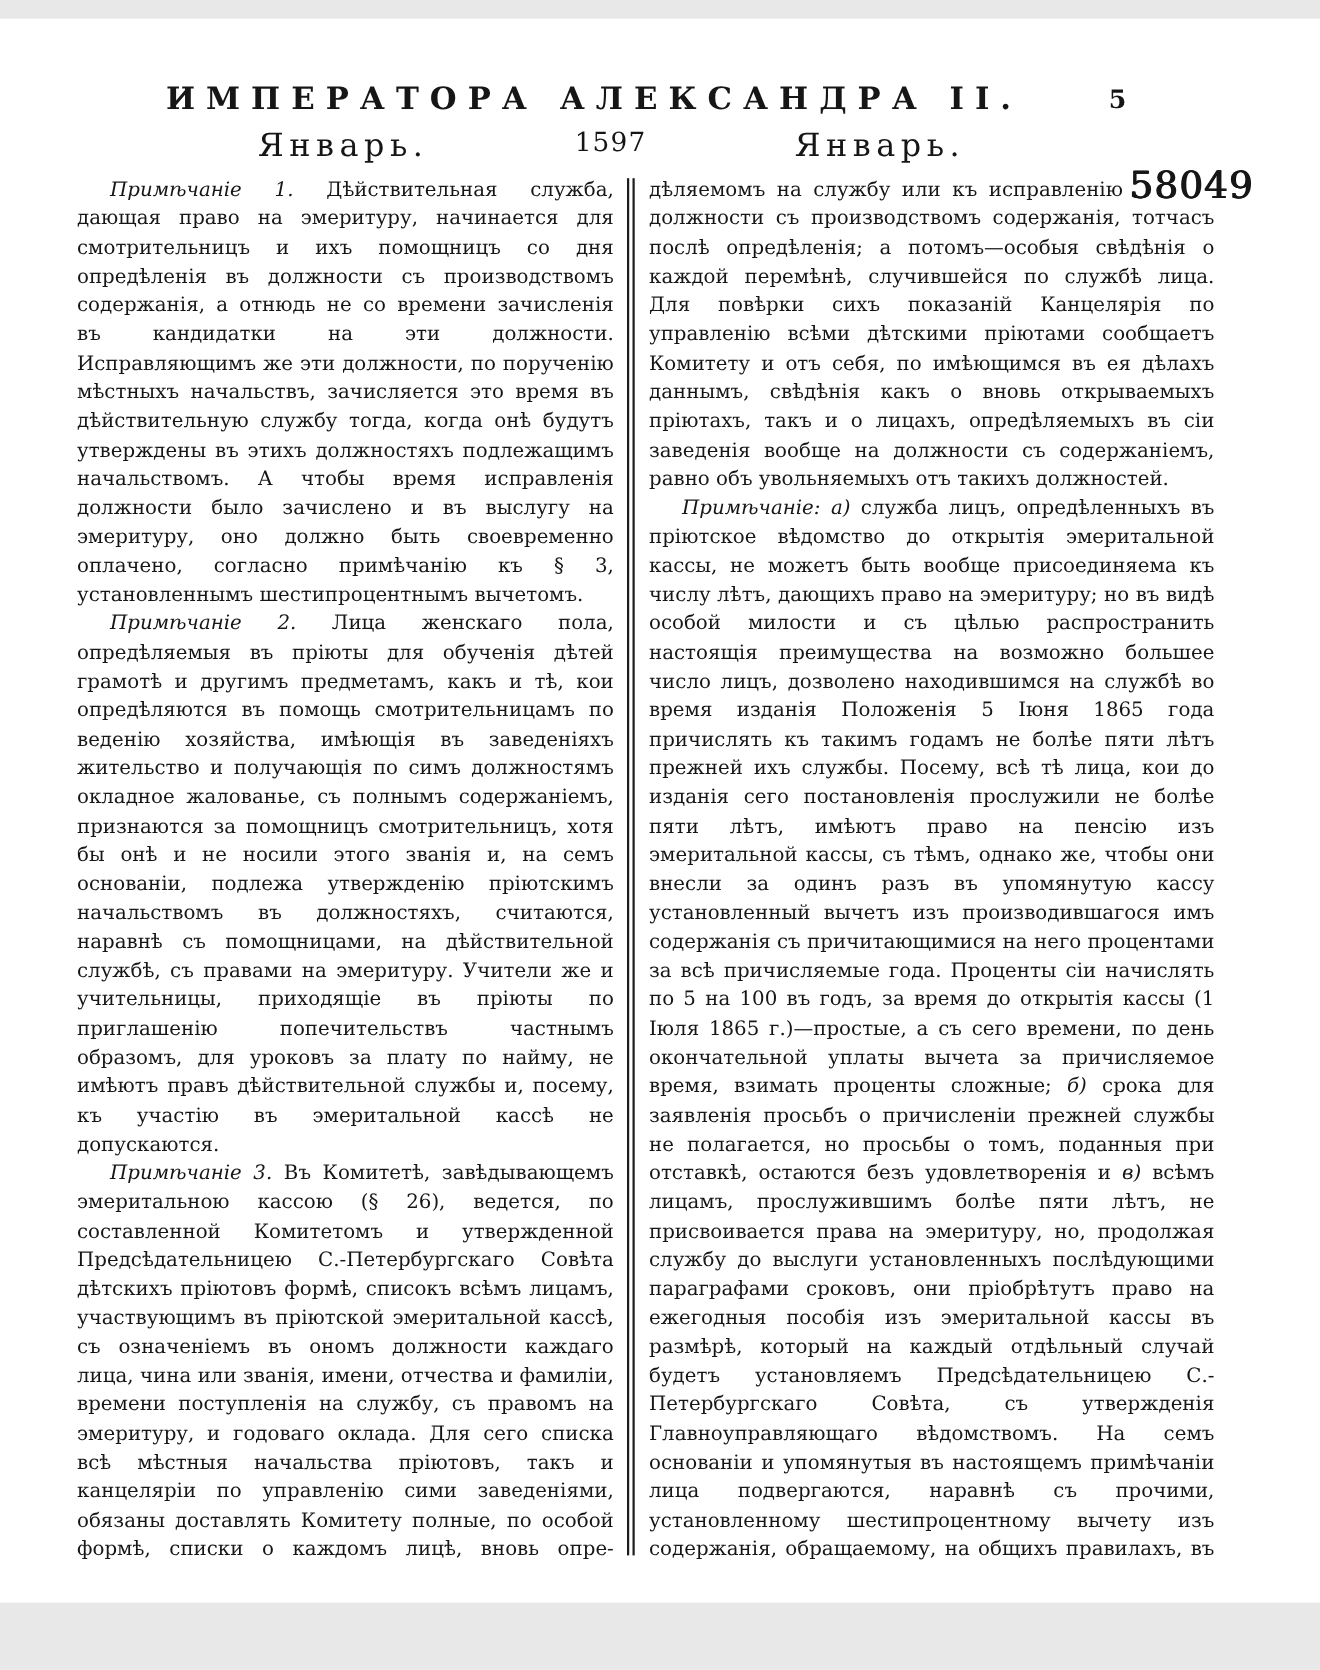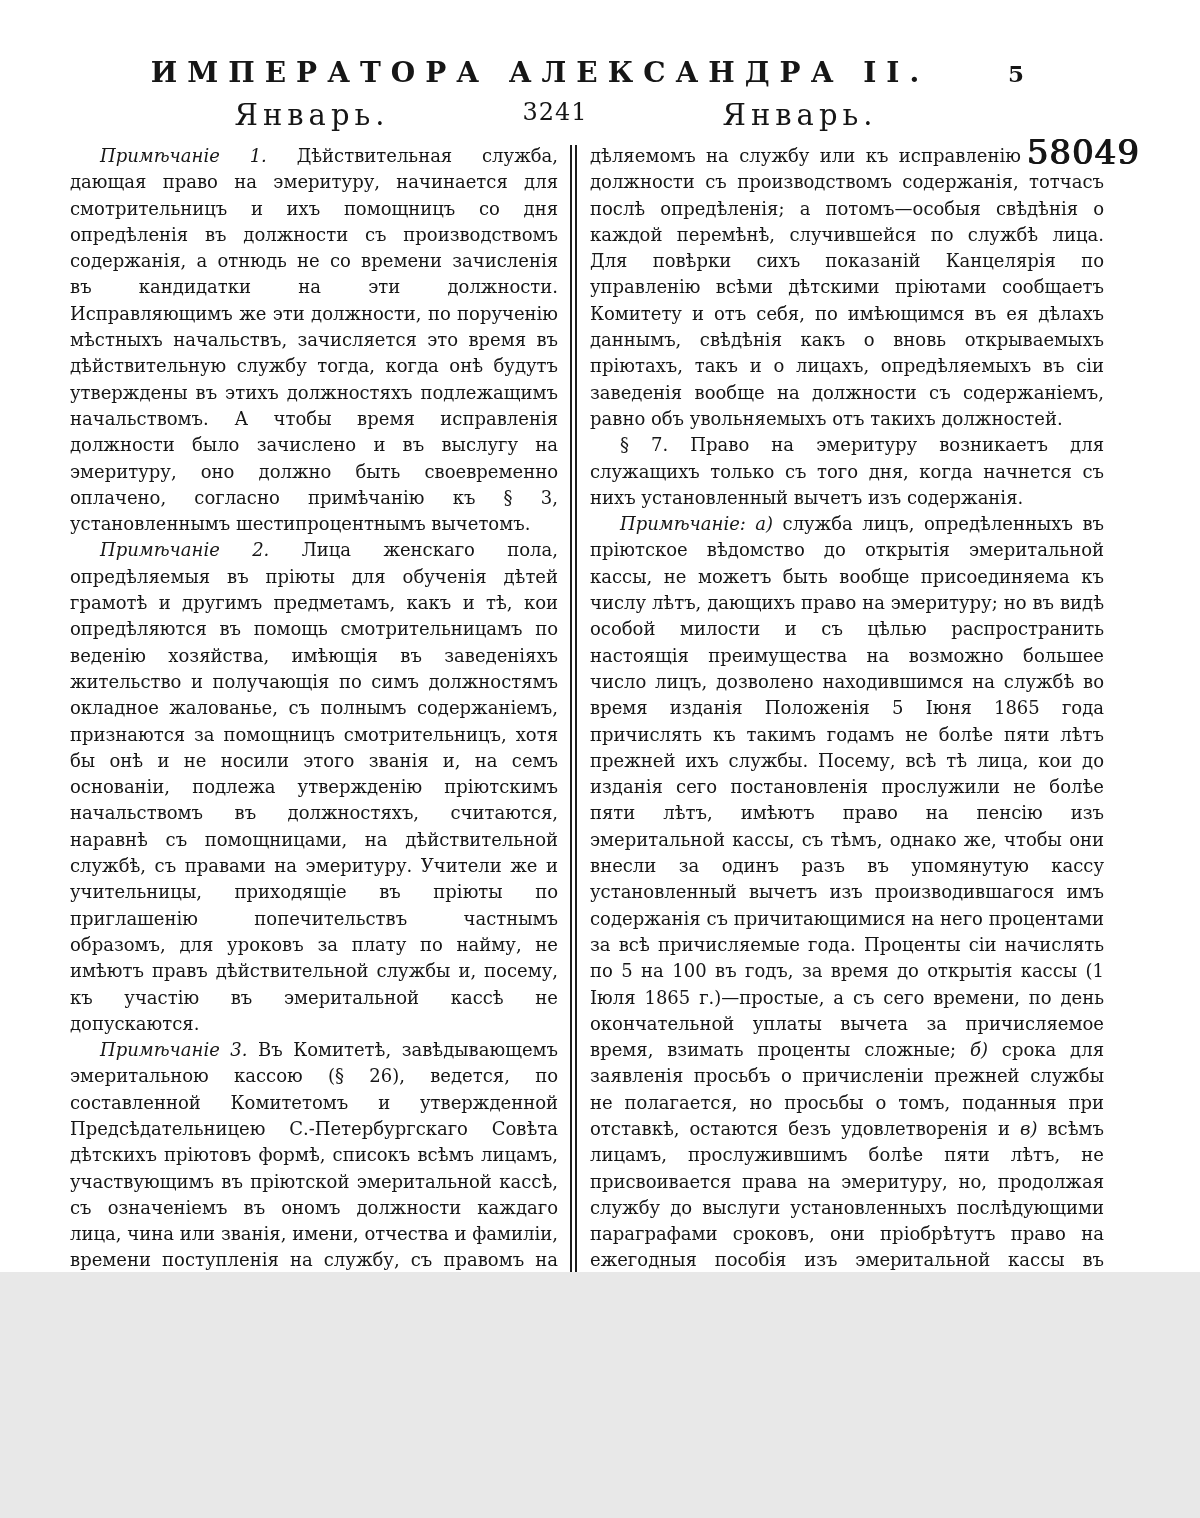--- a/index.html
+++ b/index.html
@@ -3,22 +3,22 @@
 <meta charset="utf-8">
 <style>
   html, body {
     margin: 0;
     padding: 0;
     background: #e8e8e8;
   }
   .page {
     position: relative;
     width: 1200px;
-    height: 1272px;
-    margin: 0 auto;
+    height: 1440px;
+    margin: 17px auto;
     background: #ffffff;
     color: #161616;
     font-family: "DejaVu Serif", "Liberation Serif", serif;
     overflow: hidden;
   }
   
   .title-row {
     position: absolute;
     top: 56px;
     left: 0;
@@ -96,32 +96,31 @@
 
 <div class="page">
 
   <div class="title-row">
     <span class="head-title">ИМПЕРАТОРА АЛЕКСАНДРА II.</span>
   </div>
   <span class="page-num">5</span>
 
   <div class="sub-row">
     <span class="month month-left">Январь.</span>
-    <span class="year">3241</span>
+    <span class="year">1597</span>
     <span class="month month-right">Январь.</span>
   </div>
 
   <div class="columns">
     <div class="col col-left">
         <p class="para indent"><span class="ital">Примѣчаніе 1.</span><span> Дѣйствительная служба, дающая право на эмеритуру, начинается для смотрительницъ и ихъ помощницъ со дня опредѣленія въ должности съ производствомъ содержанія, а отнюдь не со времени зачисленія въ кандидатки на эти должности. Исправляющимъ же эти должности, по порученію мѣстныхъ начальствъ, зачисляется это время въ дѣйствительную службу тогда, когда онѣ будутъ утверждены въ этихъ должностяхъ подлежащимъ начальствомъ. А чтобы время исправленія должности было зачислено и въ выслугу на эмеритуру, оно должно быть своевременно оплачено, согласно примѣчанію къ § 3, установленнымъ шестипроцентнымъ вычетомъ.</span></p>
         <p class="para indent"><span class="ital">Примѣчаніе 2.</span><span> Лица женскаго пола, опредѣляемыя въ пріюты для обученія дѣтей грамотѣ и другимъ предметамъ, какъ и тѣ, кои опредѣляются въ помощь смотрительницамъ по веденію хозяйства, имѣющія въ заведеніяхъ жительство и получающія по симъ должностямъ окладное жалованье, съ полнымъ содержаніемъ, признаются за помощницъ смотрительницъ, хотя бы онѣ и не носили этого званія и, на семъ основаніи, подлежа утвержденію пріютскимъ начальствомъ въ должностяхъ, считаются, наравнѣ съ помощницами, на дѣйствительной службѣ, съ правами на эмеритуру. Учители же и учительницы, приходящіе въ пріюты по приглашенію попечительствъ частнымъ образомъ, для уроковъ за плату по найму, не имѣютъ правъ дѣйствительной службы и, посему, къ участію въ эмеритальной кассѣ не допускаются.</span></p>
         <p class="para indent cont-end"><span class="ital">Примѣчаніе 3.</span><span> Въ Комитетѣ, завѣдывающемъ эмеритальною кассою (§ 26), ведется, по составленной Комитетомъ и утвержденной Предсѣдательницею С.-Петербургскаго Совѣта дѣтскихъ пріютовъ формѣ, списокъ всѣмъ лицамъ, участвующимъ въ пріютской эмеритальной кассѣ, съ означеніемъ въ ономъ должности каждаго лица, чина или званія, имени, отчества и фамиліи, времени поступленія на службу, съ правомъ на эмеритуру, и годоваго оклада. Для сего списка всѣ мѣстныя начальства пріютовъ, такъ и канцеляріи по управленію сими заведеніями, обязаны доставлять Комитету полные, по особой формѣ, списки о каждомъ лицѣ, вновь опре-</span></p>
       </div>
     <div class="divider"></div>
     <div class="col col-right">
       <span class="act-number">58049</span>
     <p class="para"><span>дѣляемомъ на службу или къ исправленію должности съ производствомъ содержанія, тотчасъ послѣ опредѣленія; а потомъ—особыя свѣдѣнія о каждой перемѣнѣ, случившейся по службѣ лица. Для повѣрки сихъ показаній Канцелярія по управленію всѣми дѣтскими пріютами сообщаетъ Комитету и отъ себя, по имѣющимся въ ея дѣлахъ даннымъ, свѣдѣнія какъ о вновь открываемыхъ пріютахъ, такъ и о лицахъ, опредѣляемыхъ въ сіи заведенія вообще на должности съ содержаніемъ, равно объ увольняемыхъ отъ такихъ должностей.</span></p>
-        <p class="para indent"><span>§ 7. Право на эмеритуру возникаетъ для служащихъ только съ того дня, когда начнется съ нихъ установленный вычетъ изъ содержанія.</span></p>
         <p class="para indent cont-end"><span class="ital">Примѣчаніе: а)</span><span> служба лицъ, опредѣленныхъ въ пріютское вѣдомство до открытія эмеритальной кассы, не можетъ быть вообще присоединяема къ числу лѣтъ, дающихъ право на эмеритуру; но въ видѣ особой милости и съ цѣлью распространить настоящія преимущества на возможно большее число лицъ, дозволено находившимся на службѣ во время изданія Положенія 5 Іюня 1865 года причислять къ такимъ годамъ не болѣе пяти лѣтъ прежней ихъ службы. Посему, всѣ тѣ лица, кои до изданія сего постановленія прослужили не болѣе пяти лѣтъ, имѣютъ право на пенсію изъ эмеритальной кассы, съ тѣмъ, однако же, чтобы они внесли за одинъ разъ въ упомянутую кассу установленный вычетъ изъ производившагося имъ содержанія съ причитающимися на него процентами за всѣ причисляемые года. Проценты сіи начислять по 5 на 100 въ годъ, за время до открытія кассы (1 Іюля 1865 г.)—простые, а съ сего времени, по день окончательной уплаты вычета за причисляемое время, взимать проценты сложные; </span><span class="ital">б)</span><span> срока для заявленія просьбъ о причисленіи прежней службы не полагается, но просьбы о томъ, поданныя при отставкѣ, остаются безъ удовлетворенія и </span><span class="ital">в)</span><span> всѣмъ лицамъ, прослужившимъ болѣе пяти лѣтъ, не присвоивается права на эмеритуру, но, продолжая службу до выслуги установленныхъ послѣдующими параграфами сроковъ, они пріобрѣтутъ право на ежегодныя пособія изъ эмеритальной кассы въ размѣрѣ, который на каждый отдѣльный случай будетъ установляемъ Предсѣдательницею С.-Петербургскаго Совѣта, съ утвержденія Главноуправляющаго вѣдомствомъ. На семъ основаніи и упомянутыя въ настоящемъ примѣчаніи лица подвергаются, наравнѣ съ прочими, установленному шестипроцентному вычету изъ содержанія, обращаемому, на общихъ правилахъ, въ</span></p>
       </div>
   </div>
 
 </div>
 
 </body></html>

